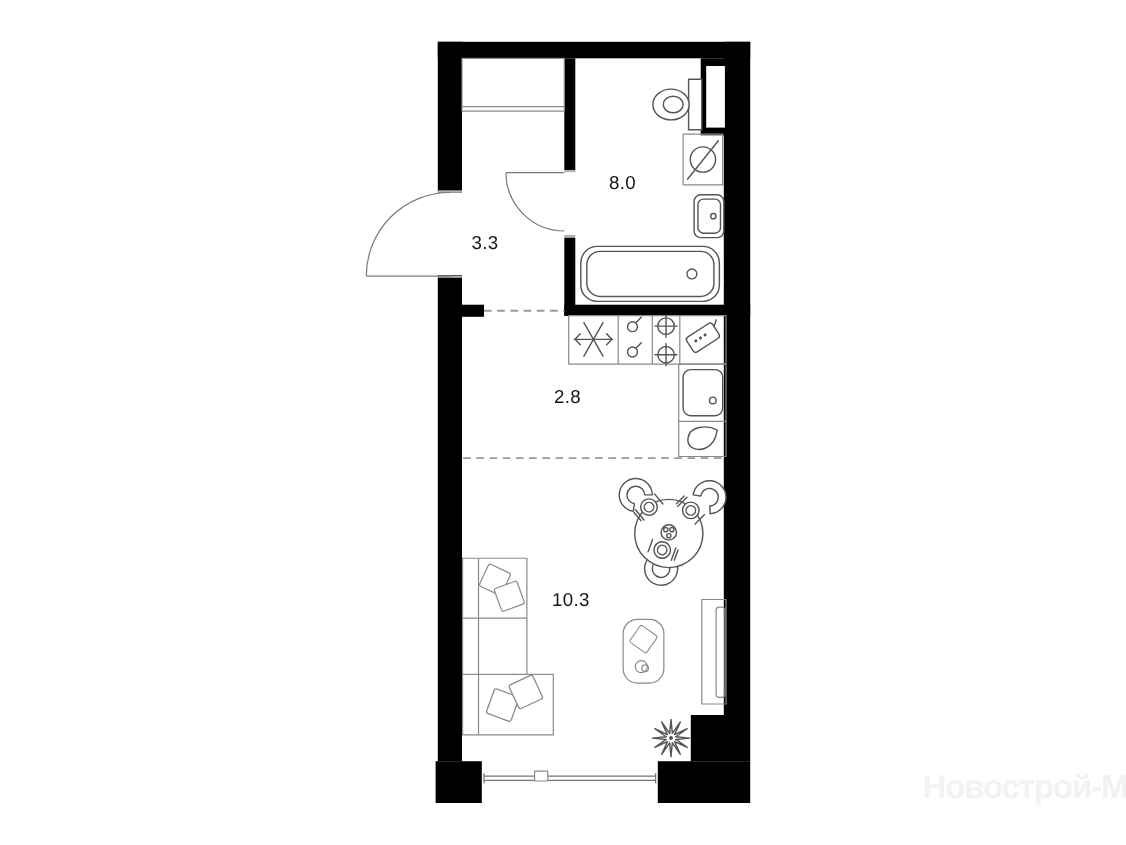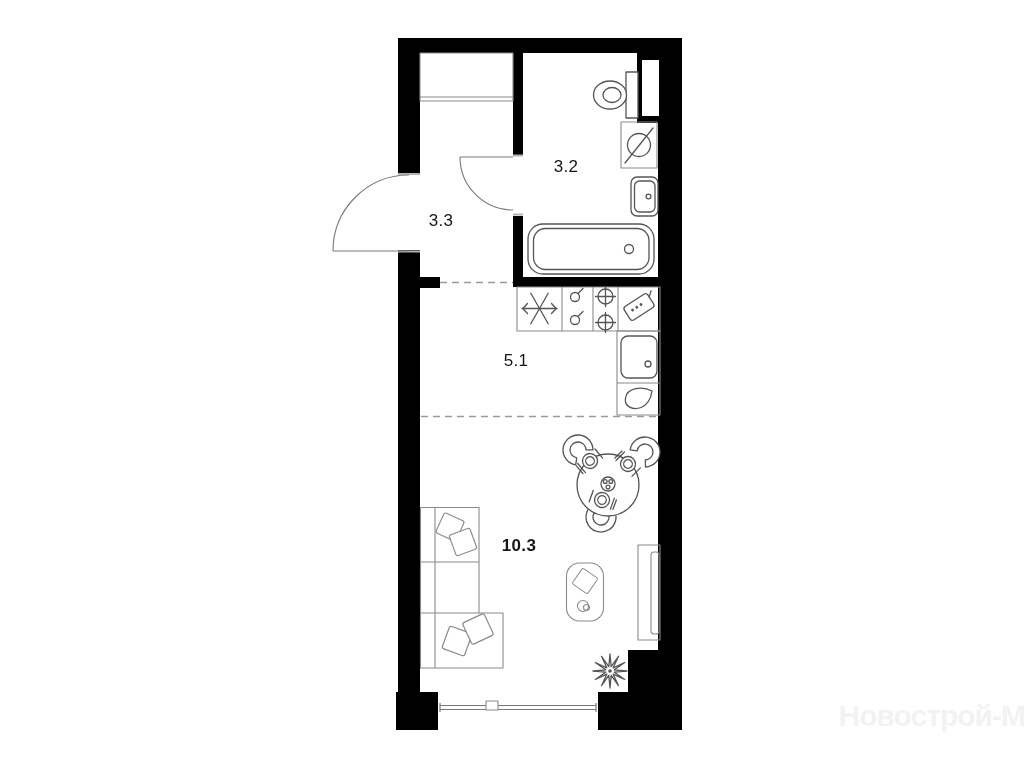--- a/index.html
+++ b/index.html
@@ -17,21 +17,21 @@
   .door{fill:none;stroke:#7a7a7a;stroke-width:1.1;}
   .jamb{stroke:#b3b3b3;stroke-width:2;}
   .dash{fill:none;stroke:#9b9b9b;stroke-width:1.7;stroke-dasharray:7 5;}
   .thin{fill:none;stroke:#777;stroke-width:1.2;}
   .dot{fill:#555;stroke:none;}
   .room-label{position:absolute;transform:translate(-50%,-50%);
      font-size:17px;color:#161616;letter-spacing:.3px;white-space:nowrap;}
   .lbl-hall{left:441px;top:197px;margin-top:24px;}
   .lbl-bath{left:566px;top:167px;}
   .lbl-kitchen{left:516px;top:361px;}
-  .lbl-living{left:519px;top:546px;font-weight:bold;}
+  .lbl-living{left:519px;top:546px;}
   .watermark{position:absolute;left:831px;top:699px;width:194px;
      font-size:30px;font-weight:700;color:#f2f2f2;letter-spacing:-1px;
      text-align:right;white-space:nowrap;}
 </style>
 </head>
 <body>
 
 <div class="stage">
 
 <svg width="1024" height="768" viewBox="0 0 1024 768">
@@ -204,19 +204,19 @@
   <g>
     <line class="thin" x1="440" y1="705.5" x2="596" y2="705.5"></line>
     <line class="thin" x1="440" y1="709.5" x2="596" y2="709.5"></line>
     <line class="thin" x1="440" y1="703" x2="440" y2="712"></line>
     <line class="thin" x1="596" y1="703" x2="596" y2="712"></line>
     <rect class="s2f" x="486" y="701" width="12" height="9"></rect>
   </g>
 </svg>
 
 <div class="room-label lbl-hall">3.3</div>
-<div class="room-label lbl-bath">3.2</div>
-<div class="room-label lbl-kitchen">5.1</div>
+<div class="room-label lbl-bath">8.0</div>
+<div class="room-label lbl-kitchen">2.8</div>
 <div class="room-label lbl-living">10.3</div>
 
 <div class="watermark">Новострой-М</div>
 
 </div>
 
 </body></html>

